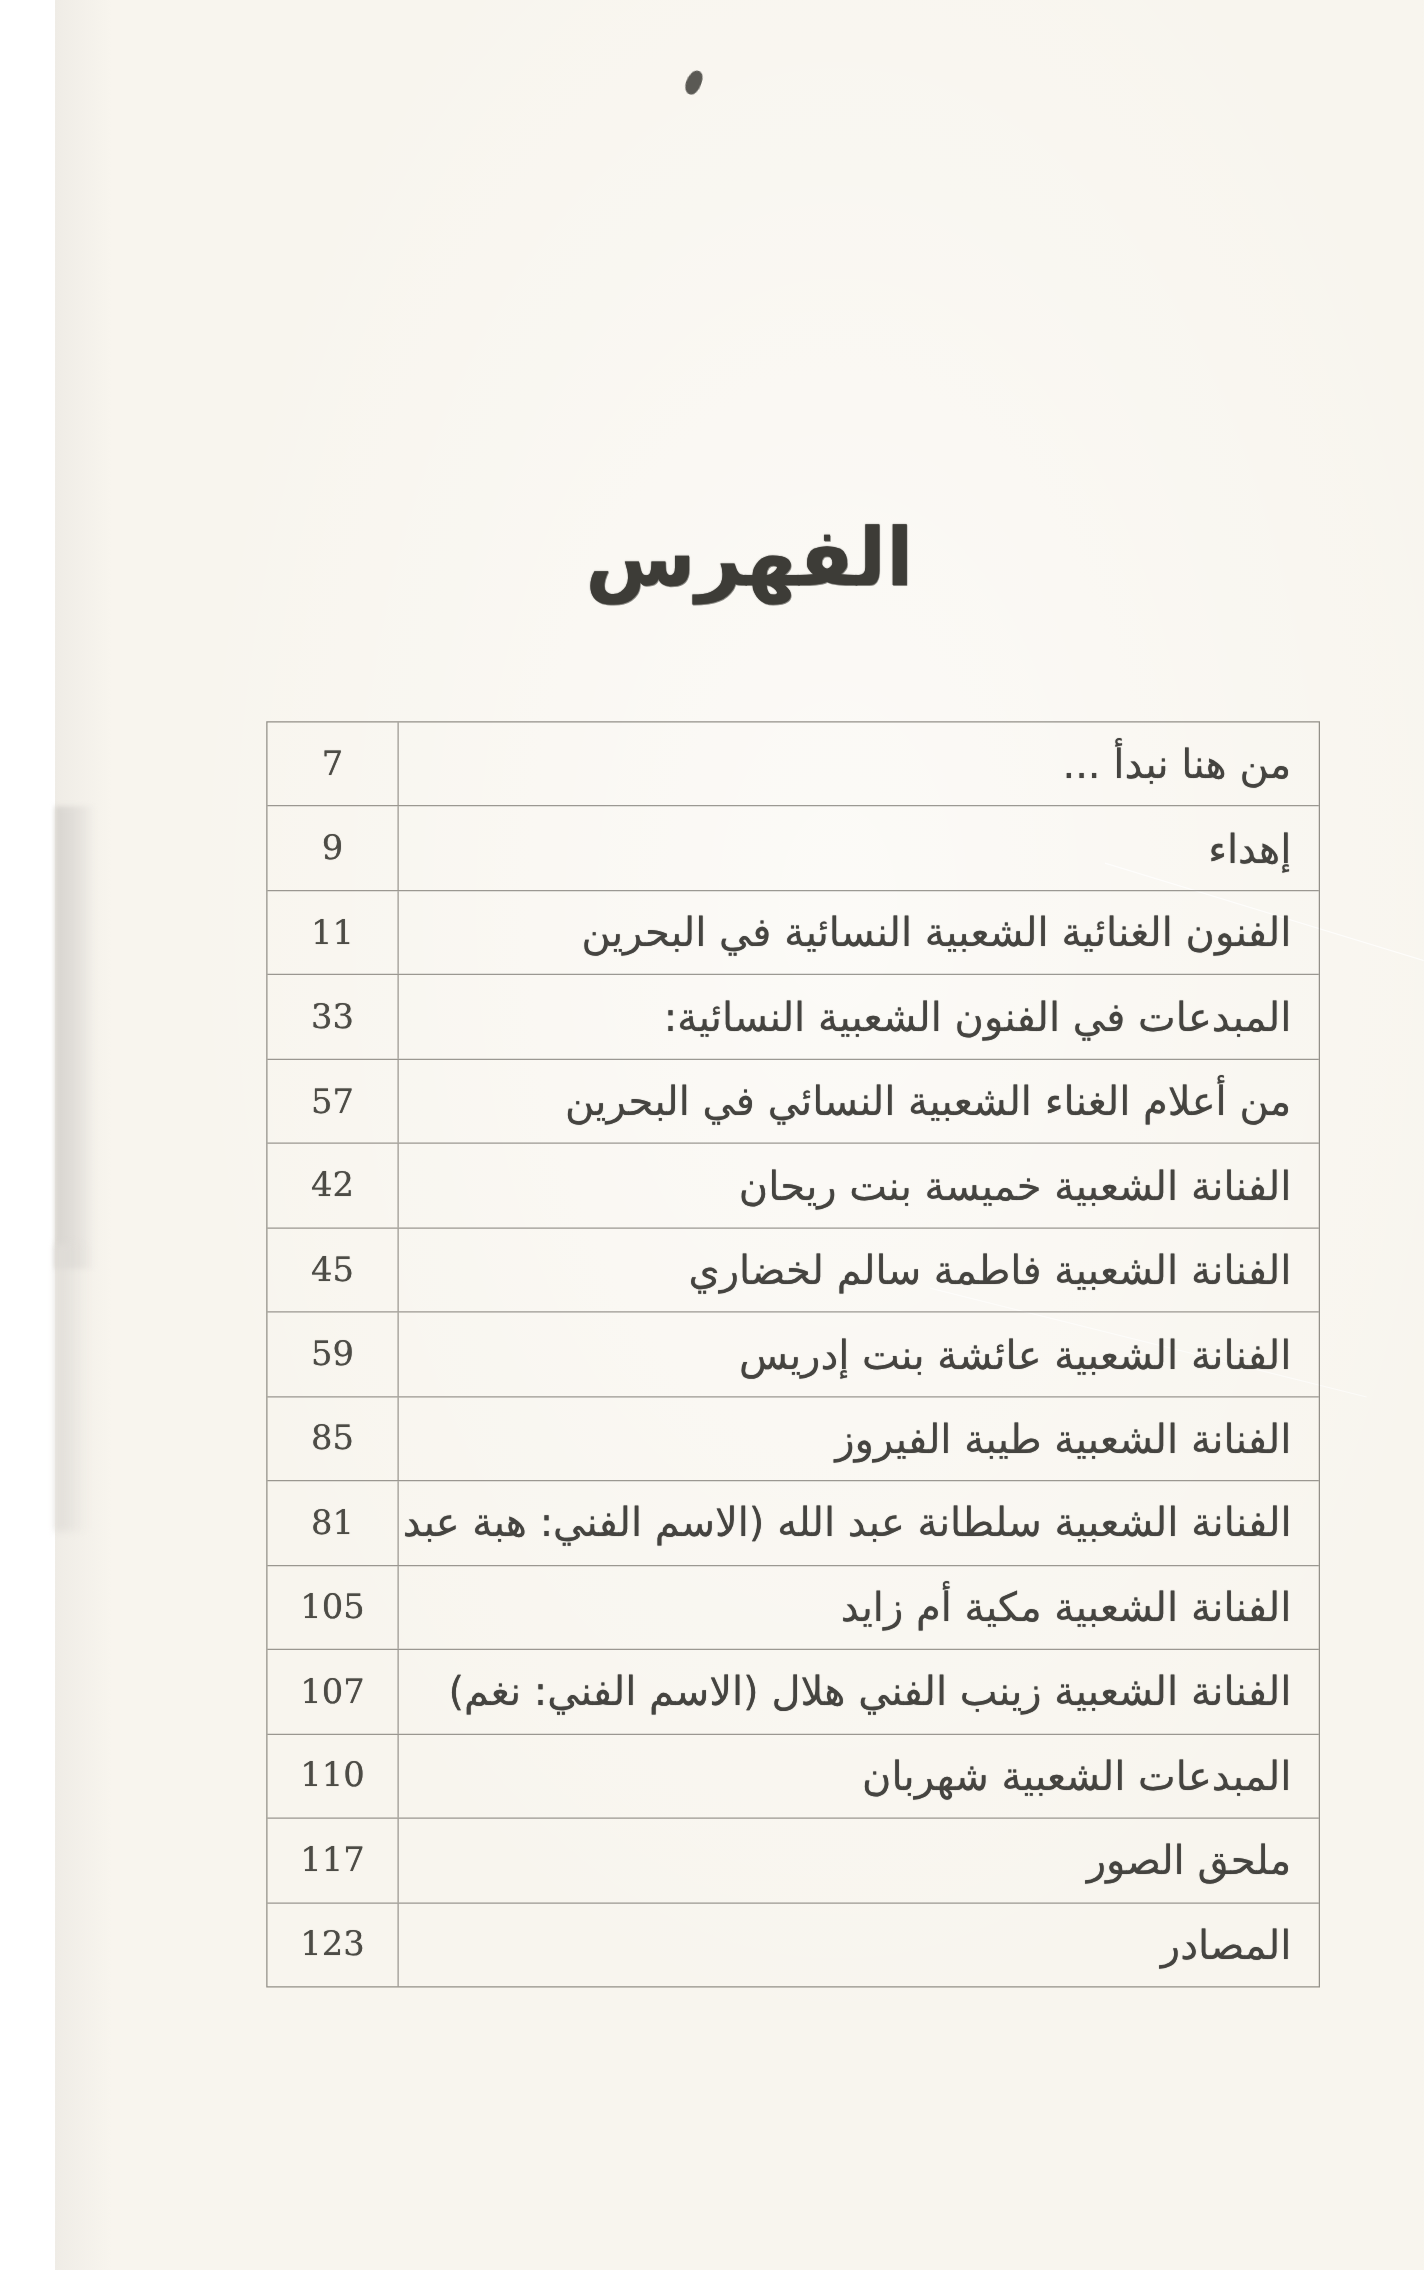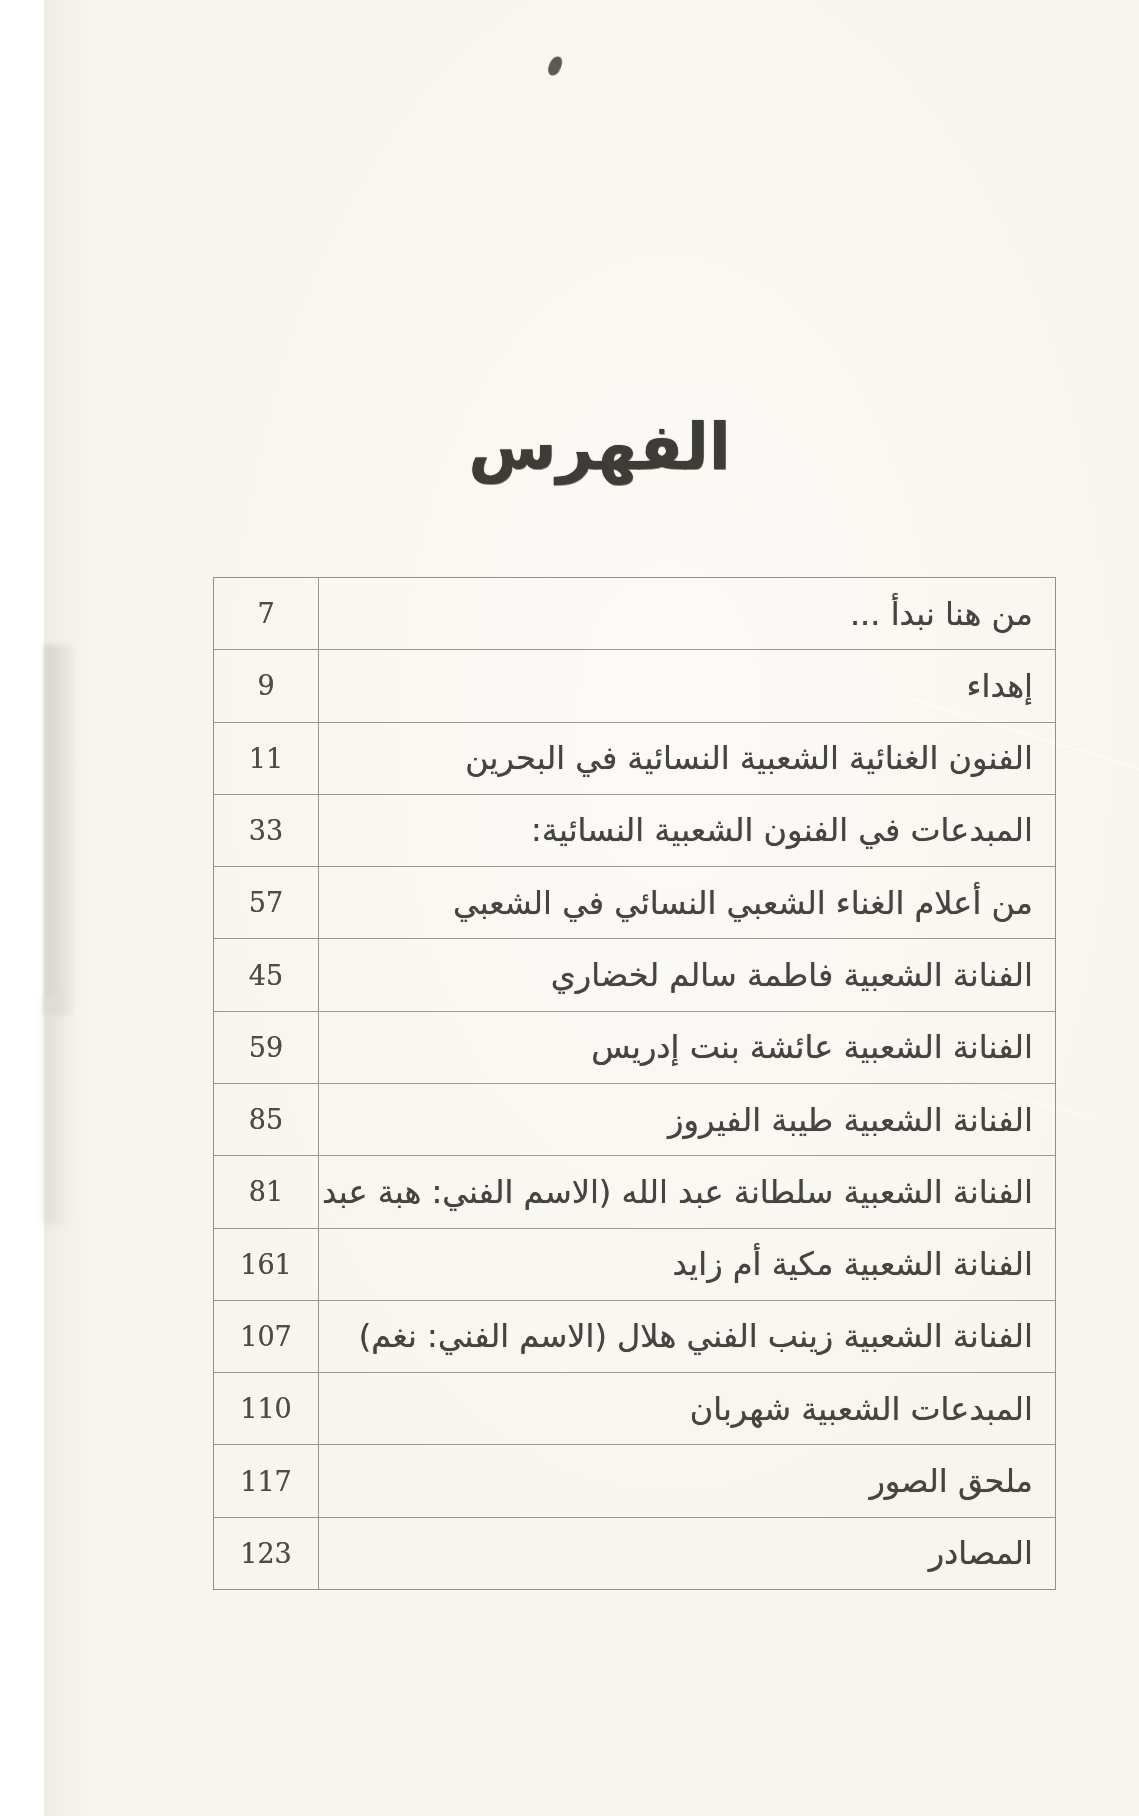--- a/index.html
+++ b/index.html
@@ -151,23 +151,27 @@
       <div class="cell-title">الفنون الغنائية الشعبية النسائية في البحرين</div>
     </div>
 
     <div class="toc-row">
       <div class="cell-num">33</div>
       <div class="cell-title">المبدعات في الفنون الشعبية النسائية:</div>
     </div>
 
     <div class="toc-row">
       <div class="cell-num">57</div>
-      <div class="cell-title">من أعلام الغناء الشعبي النسائي في الشعبي</div>
-    </div>
-
+      <div class="cell-title">من أعلام الغناء الشعبية النسائي في البحرين</div>
+    </div>
+
+    <div class="toc-row">
+      <div class="cell-num">42</div>
+      <div class="cell-title">الفنانة الشعبية خميسة بنت ريحان</div>
+    </div>
 
     <div class="toc-row">
       <div class="cell-num">45</div>
       <div class="cell-title">الفنانة الشعبية فاطمة سالم لخضاري</div>
     </div>
 
     <div class="toc-row">
       <div class="cell-num">59</div>
       <div class="cell-title">الفنانة الشعبية عائشة بنت إدريس</div>
     </div>
@@ -176,21 +180,21 @@
       <div class="cell-num">85</div>
       <div class="cell-title">الفنانة الشعبية طيبة الفيروز</div>
     </div>
 
     <div class="toc-row">
       <div class="cell-num">81</div>
       <div class="cell-title">الفنانة الشعبية سلطانة عبد الله (الاسم الفني: هبة عبد الله)</div>
     </div>
 
     <div class="toc-row">
-      <div class="cell-num">161</div>
+      <div class="cell-num">105</div>
       <div class="cell-title">الفنانة الشعبية مكية أم زايد</div>
     </div>
 
     <div class="toc-row">
       <div class="cell-num">107</div>
       <div class="cell-title">الفنانة الشعبية زينب الفني هلال (الاسم الفني: نغم)</div>
     </div>
 
     <div class="toc-row">
       <div class="cell-num">110</div>

